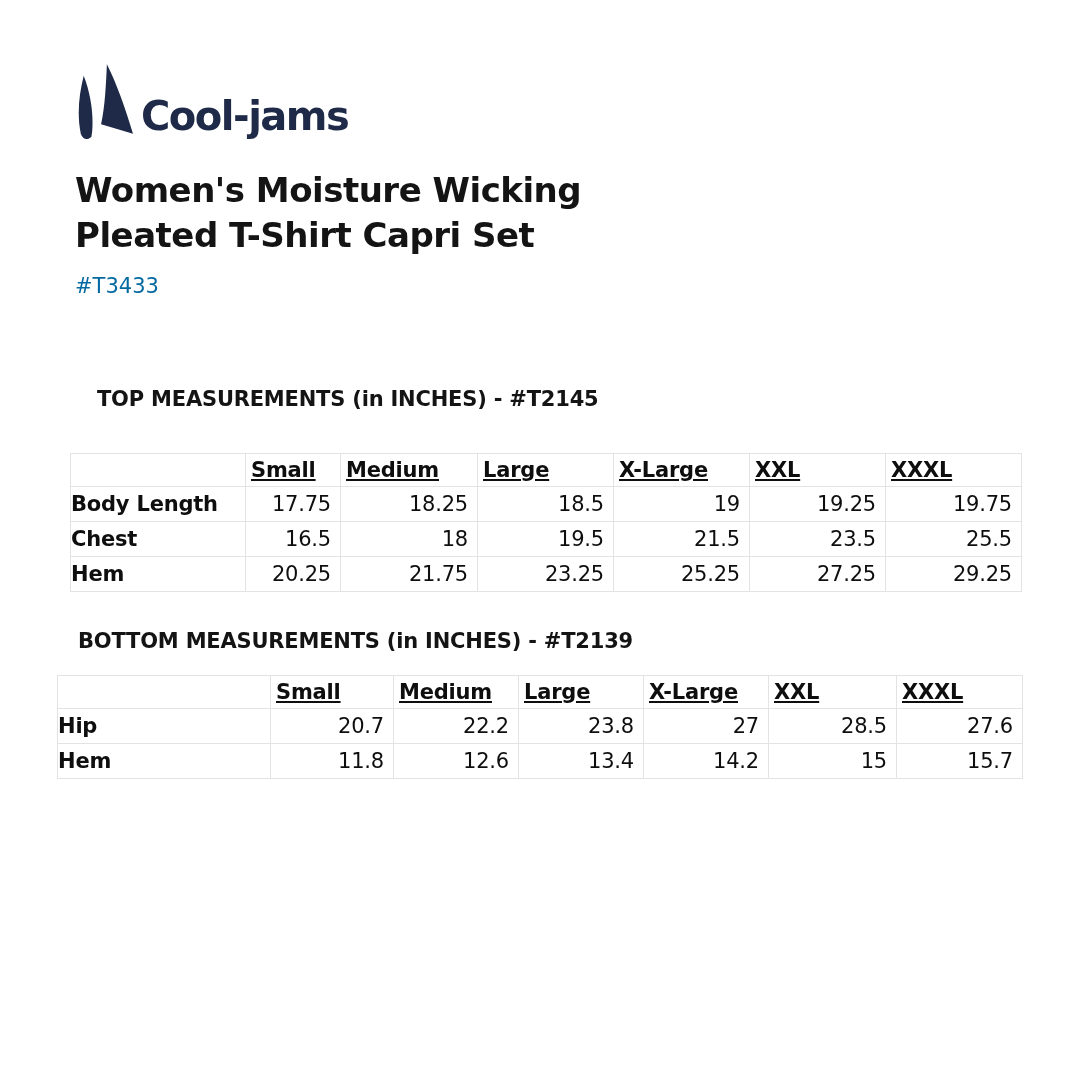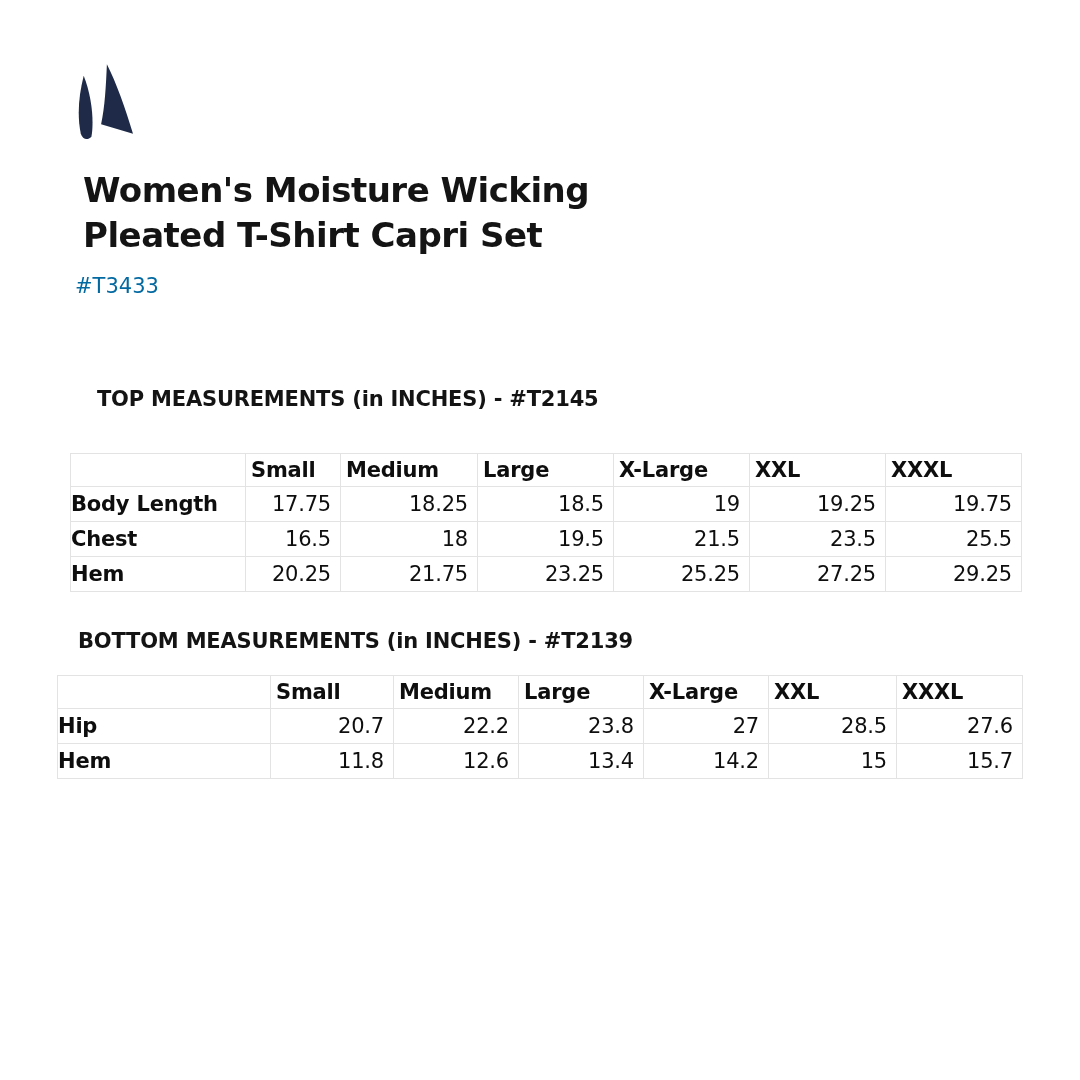--- a/index.html
+++ b/index.html
@@ -14,21 +14,21 @@
   .logo{position:absolute;left:75px;top:62px;display:flex;align-items:flex-end;gap:8px;}
   .logo svg{display:block;}
   .wordmark{
     font-size:40px;font-weight:700;color:#1e2a47;letter-spacing:-1.5px;
     padding-bottom:4px;line-height:1;
   }
 
   
   .title{
     position:absolute;left:75px;top:168px;
-    font-size:34px;font-weight:700;line-height:45px;letter-spacing:-0.5px;color:#141414;margin-left:8px;
+    font-size:34px;font-weight:700;line-height:45px;letter-spacing:-0.5px;color:#141414;
   }
   .sku{position:absolute;left:75px;top:274px;font-size:21px;font-weight:400;color:#0369a1;}
 
   
   .sec-heading{
     position:absolute;left:78px;
     font-size:21px;font-weight:700;letter-spacing:-0.2px;color:#141414;white-space:nowrap;
   }
   .sec-heading.top{top:387px;margin-left:19px;}
   .sec-heading.bottom{top:629px;}
@@ -40,36 +40,37 @@
   table{
     border-collapse:collapse;table-layout:fixed;background:#ffffff;
     font-size:21px;letter-spacing:-0.2px;color:#0e0e0e;
   }
   .tbl-top{width:951px;}
   .tbl-bottom{width:965px;}
   th,td{
     border:1px solid #e3e3e3;overflow:hidden;white-space:nowrap;
     vertical-align:middle;padding:0;
   }
-  thead th{height:32px;text-align:left;font-weight:700;padding-left:5px;}
+  thead th{height:32px;text-align:left;font-weight:700;padding-left:5px;text-decoration:underline;}
   tbody th{height:34px;text-align:left;font-weight:700;}
   tbody td{height:34px;text-align:right;padding-right:9px;font-weight:400;}
 </style>
 </head>
 <body>
 
 <div class="page">
 
   <div class="logo">
     <span>
       <svg width="58" height="78" viewBox="0 0 60 80" xmlns="http://www.w3.org/2000/svg" aria-hidden="true">
         <path d="M9,14 C4,34 2,54 6,74 C8,80 13,81 17,77 C20,60 17,34 9,14 Z" fill="#1e2a47"></path>
         <path d="M33,2 C32,24 31,46 27,64 L60,74 C52,47 43,22 33,2 Z" fill="#1e2a47"></path>
       </svg>
     </span>
+    <span class="wordmark">Cool-jams</span>
   </div>
 
   <div class="title">
     <div>Women's Moisture Wicking</div>
     <div>Pleated T-Shirt Capri Set</div>
   </div>
   <div class="sku">#T3433</div>
 
   <div class="sec-heading top">TOP MEASUREMENTS (in INCHES) - #T2145</div>
   <div class="tbl-wrap top">

